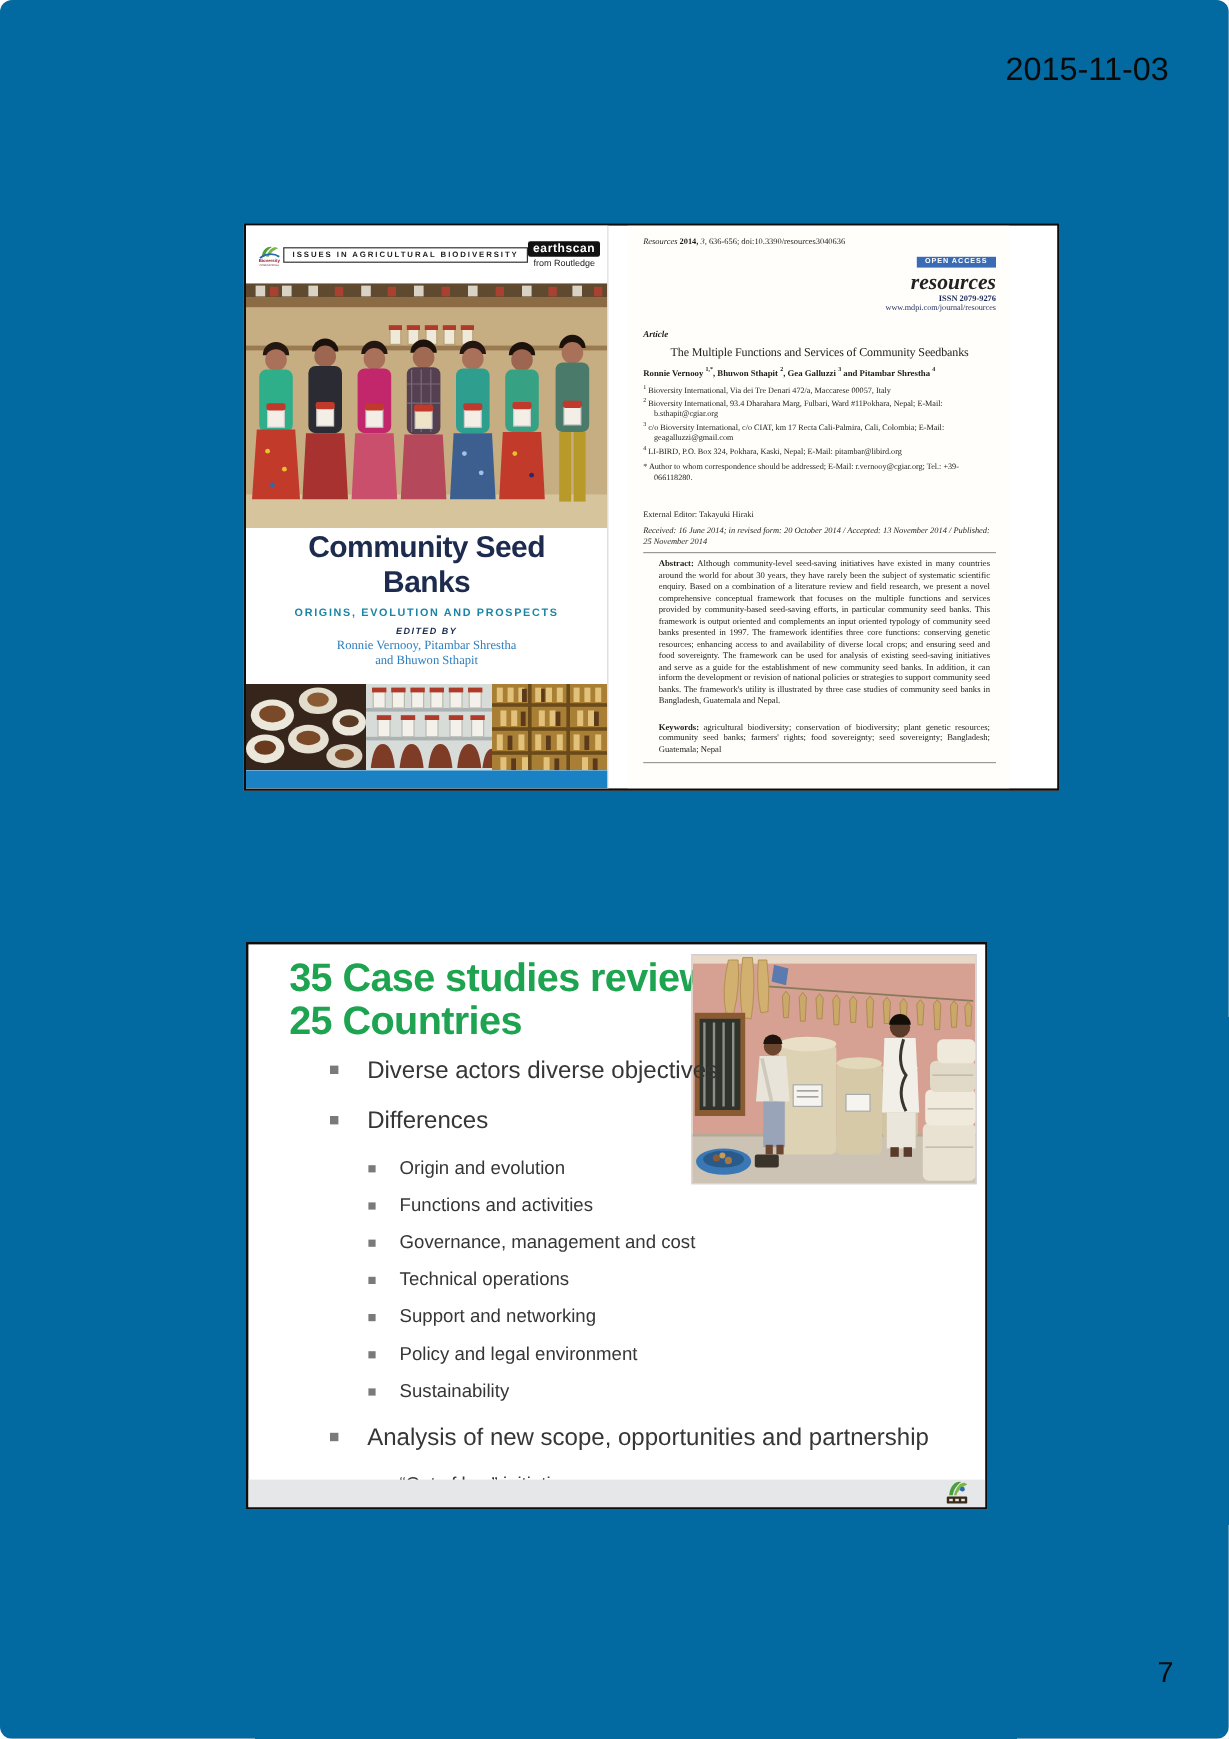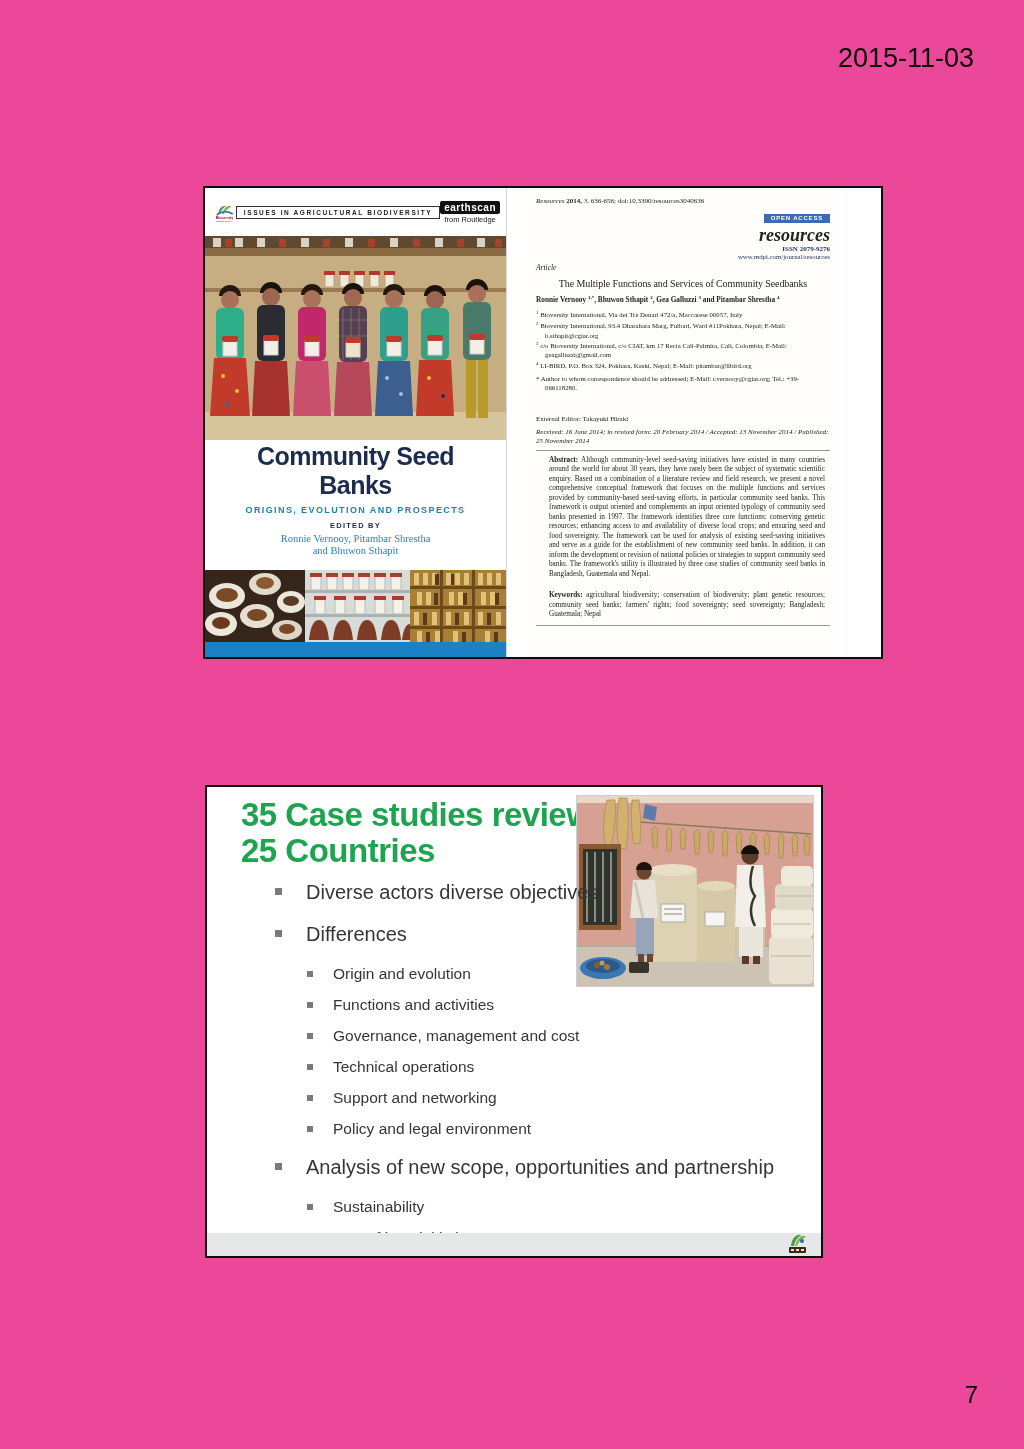--- a/index.html
+++ b/index.html
@@ -1,54 +1,54 @@
 <!DOCTYPE html>
 <html><head>
 <meta charset="utf-8">
 <style>
   * { margin:0; padding:0; box-sizing:border-box; }
   html,body { width:1024px; height:1449px; background:#ffffff;
     font-family:"Liberation Sans", sans-serif; }
-  #page { position:relative; width:1024px; height:1449px; background:#ec4899; overflow:hidden; }
+  #page { position:relative; width:1024px; height:1449px; background:#0369a1; overflow:hidden;border-radius:10px; }
 
   .page-date { position:absolute; top:43px; right:50px; font-size:27px; color:#0a0a0a; }
   .page-num  { position:absolute; top:1381px; right:46px; font-size:24px; color:#0a0a0a; }
 
   
   .slide1 { position:absolute; left:203px; top:186px; width:680px; height:473px;
     border:2px solid #0d0d0d; background:#fff; display:flex; overflow:hidden;gap:16px; }
 
   .cover { width:302px; height:100%; background:#fff; display:flex; flex-direction:column; border-right:1px solid #d8d8d8; }
   .cover-head { height:48px; display:flex; align-items:center; justify-content:space-between; padding:3px 6px 2px 8px; background:#fff; }
   .series-box { border:1px solid #333; padding:2px 7px; font-size:6.5px; font-weight:bold;
     letter-spacing:1.6px; color:#222; white-space:nowrap; }
   .earthscan { text-align:center; }
   .earthscan .es1 { display:block; background:#111; color:#fff; font-weight:bold;
     font-size:10px; padding:1px 4px; letter-spacing:0.5px; border-radius:2px; }
   .earthscan .es2 { display:block; font-size:7.5px; color:#222; margin-top:1px; }
   .cover-photo { height:204px; overflow:hidden; }
   .cover-title-block { text-align:center; padding-top:2px; height:130px; }
   .cover-title { font-size:25px; line-height:29px; font-weight:bold; color:#1d2c4e; letter-spacing:-0.5px; }
   .cover-sub { font-size:9px; font-weight:bold; letter-spacing:1.4px; color:#1b85a8; margin-top:5px; }
-  .cover-edited { font-size:7.5px; font-weight:bold; letter-spacing:1.2px; color:#1d2c4e; margin-top:6px; }
+  .cover-edited { font-size:7.5px; font-weight:bold; letter-spacing:1.2px; color:#1d2c4e; margin-top:6px;font-style:italic; }
   .cover-editors { font-size:10.5px; line-height:12px; color:#2e7fbe; margin-top:3px;font-family:Liberation Serif, serif; }
   .cover-strip { height:72px; overflow:hidden; }
   .cover-bluebar { height:15px; background:#1a82c4; margin-top:auto; }
 
   
   .jpage { width:318px; height:100%; background:#fffefb; font-family:"Liberation Serif", serif;
     color:#1c1c1c; padding:9px 11px 6px 13px; overflow:hidden; }
   .cite { font-size:7px; }
   .jright { text-align:right; margin-top:1px; }
   .oa-badge { display:inline-block; background:#3a6cb5; color:#fff; font-family:"Liberation Sans",sans-serif;
     font-size:6px; font-weight:bold; letter-spacing:0.8px; padding:1.5px 7px; }
   .jname { font-size:18px; font-weight:bold; font-style:italic; color:#222; line-height:19px; margin-top:2px; }
   .issn { font-size:7px; font-weight:bold; color:#1a2a5a; }
   .jurl { font-size:6.8px; color:#1a2a5a; }
-  .jart { font-size:7.5px; font-style:italic; margin-top:3px; }
+  .jart { font-size:7.5px; font-style:italic; margin-top:14px;font-weight:bold; }
   .jtitle { font-size:10px; font-weight:normal; margin-top:6px; white-space:nowrap; letter-spacing:-0.1px;text-align:center; }
   .jauthors { font-size:7.3px; font-weight:bold; margin-top:6px; white-space:nowrap; }
   sup { font-size:5px; }
   .affils { margin-top:5px; }
   .affil { font-size:6.8px; line-height:8.8px; padding-left:9px; text-indent:-9px; }
   .affil .mk { font-size:5px; vertical-align:super; }
   .corr { font-size:6.8px; line-height:8.8px; margin-top:4px; padding-left:9px; text-indent:-9px; }
   .jeditor { font-size:7px; margin-top:22px; }
   .jdates { font-size:7px; font-style:italic; line-height:9px; margin-top:5px; }
   .jrule { border-top:1px solid #999; margin-top:4px; }
@@ -352,21 +352,21 @@
       <div class="jtitle">The Multiple Functions and Services of Community Seedbanks</div>
       <div class="jauthors"><span>Ronnie Vernooy </span><sup>1,*</sup><span>, Bhuwon Sthapit </span><sup>2</sup><span>, Gea Galluzzi </span><sup>3</sup><span> and Pitambar Shrestha </span><sup>4</sup></div>
       <div class="affils">
         <div class="affil"><span class="mk">1</span><span> Bioversity International, Via dei Tre Denari 472/a, Maccarese 00057, Italy</span></div>
         <div class="affil"><span class="mk">2</span><span> Bioversity International, 93.4 Dharahara Marg, Fulbari, Ward #11Pokhara, Nepal; E-Mail: b.sthapit@cgiar.org</span></div>
         <div class="affil"><span class="mk">3</span><span> c/o Bioversity International, c/o CIAT, km 17 Recta Cali-Palmira, Cali, Colombia; E-Mail: geagalluzzi@gmail.com</span></div>
         <div class="affil"><span class="mk">4</span><span> LI-BIRD, P.O. Box 324, Pokhara, Kaski, Nepal; E-Mail: pitambar@libird.org</span></div>
       </div>
       <div class="corr"><span>*</span><span> Author to whom correspondence should be addressed; E-Mail: r.vernooy@cgiar.org; Tel.: +39-066118280.</span></div>
       <div class="jeditor">External Editor: Takayuki Hiraki</div>
-      <div class="jdates">Received: 16 June 2014; in revised form: 20 February 2014 / Accepted: 13 November 2014 / Published: 25 November 2014</div>
+      <div class="jdates">Received: 16 June 2014; in revised form: 20 October 2014 / Accepted: 13 November 2014 / Published: 25 November 2014</div>
       <div class="jrule"></div>
       <div class="jabs"><b>Abstract: </b><span>Although community-level seed-saving initiatives have existed in many countries around the world for about 30 years, they have rarely been the subject of systematic scientific enquiry. Based on a combination of a literature review and field research, we present a novel comprehensive conceptual framework that focuses on the multiple functions and services provided by community-based seed-saving efforts, in particular community seed banks. This framework is output oriented and complements an input oriented typology of community seed banks presented in 1997. The framework identifies three core functions: conserving genetic resources; enhancing access to and availability of diverse local crops; and ensuring seed and food sovereignty. The framework can be used for analysis of existing seed-saving initiatives and serve as a guide for the establishment of new community seed banks. In addition, it can inform the development or revision of national policies or strategies to support community seed banks. The framework's utility is illustrated by three case studies of community seed banks in Bangladesh, Guatemala and Nepal.</span></div>
       <div class="jkw"><b>Keywords: </b><span>agricultural biodiversity; conservation of biodiversity; plant genetic resources; community seed banks; farmers' rights; food sovereignty; seed sovereignty; Bangladesh; Guatemala; Nepal</span></div>
       <div class="jrule2"></div>
     </div>
   </div>
 
   <div class="slide2">
     <div class="s2-title">
       <div>35 Case studies review</div>
@@ -486,27 +486,27 @@
           <span>Technical operations</span>
         </div>
       <div class="bullet b2">
           <span class="sq"></span>
           <span>Support and networking</span>
         </div>
       <div class="bullet b2">
           <span class="sq"></span>
           <span>Policy  and legal environment</span>
         </div>
+      <div class="bullet b2">
+          <span class="sq"></span>
+          <span>Sustainability</span>
+        </div>
       <div class="bullet b1 gap-top">
           <span class="sq"></span>
           <span>Analysis of new scope, opportunities and partnership</span>
-        </div>
-      <div class="bullet b2">
-          <span class="sq"></span>
-          <span>Sustainability</span>
         </div>
       <div class="bullet b2">
           <span class="sq"></span>
           <span>“Out of box” initiative</span>
         </div>
     </div>
 
     <div class="s2-footer">
       <svg width="24" height="22" viewBox="0 0 24 22">
         <path d="M6,14 C7,5 12,2 16,3 C12,6 10,9 9,14 Z" fill="#4a9e3f"></path>

